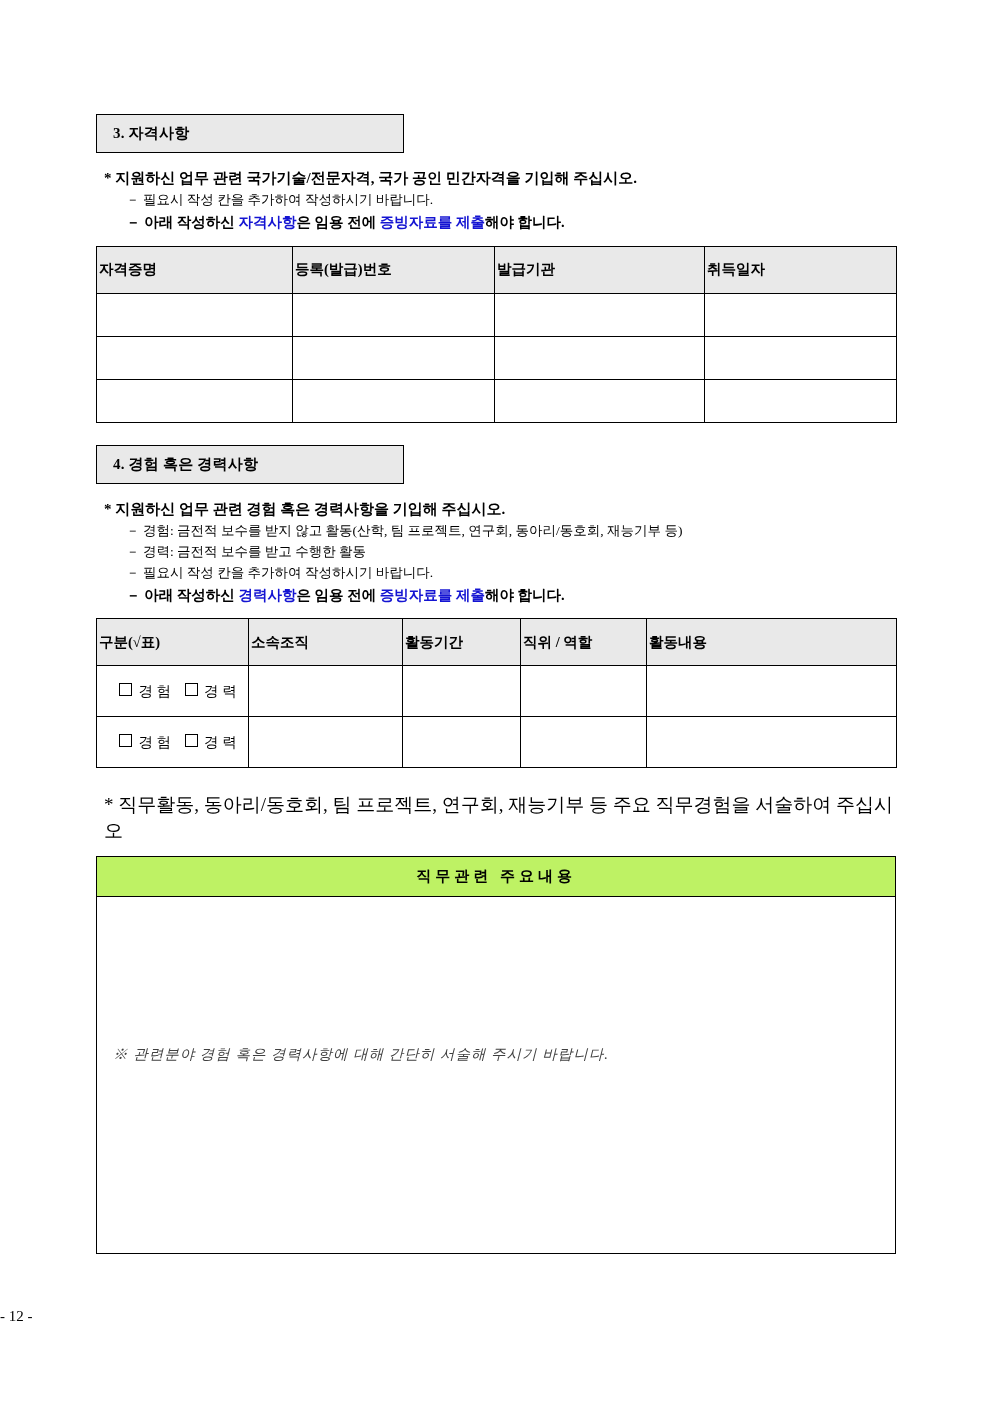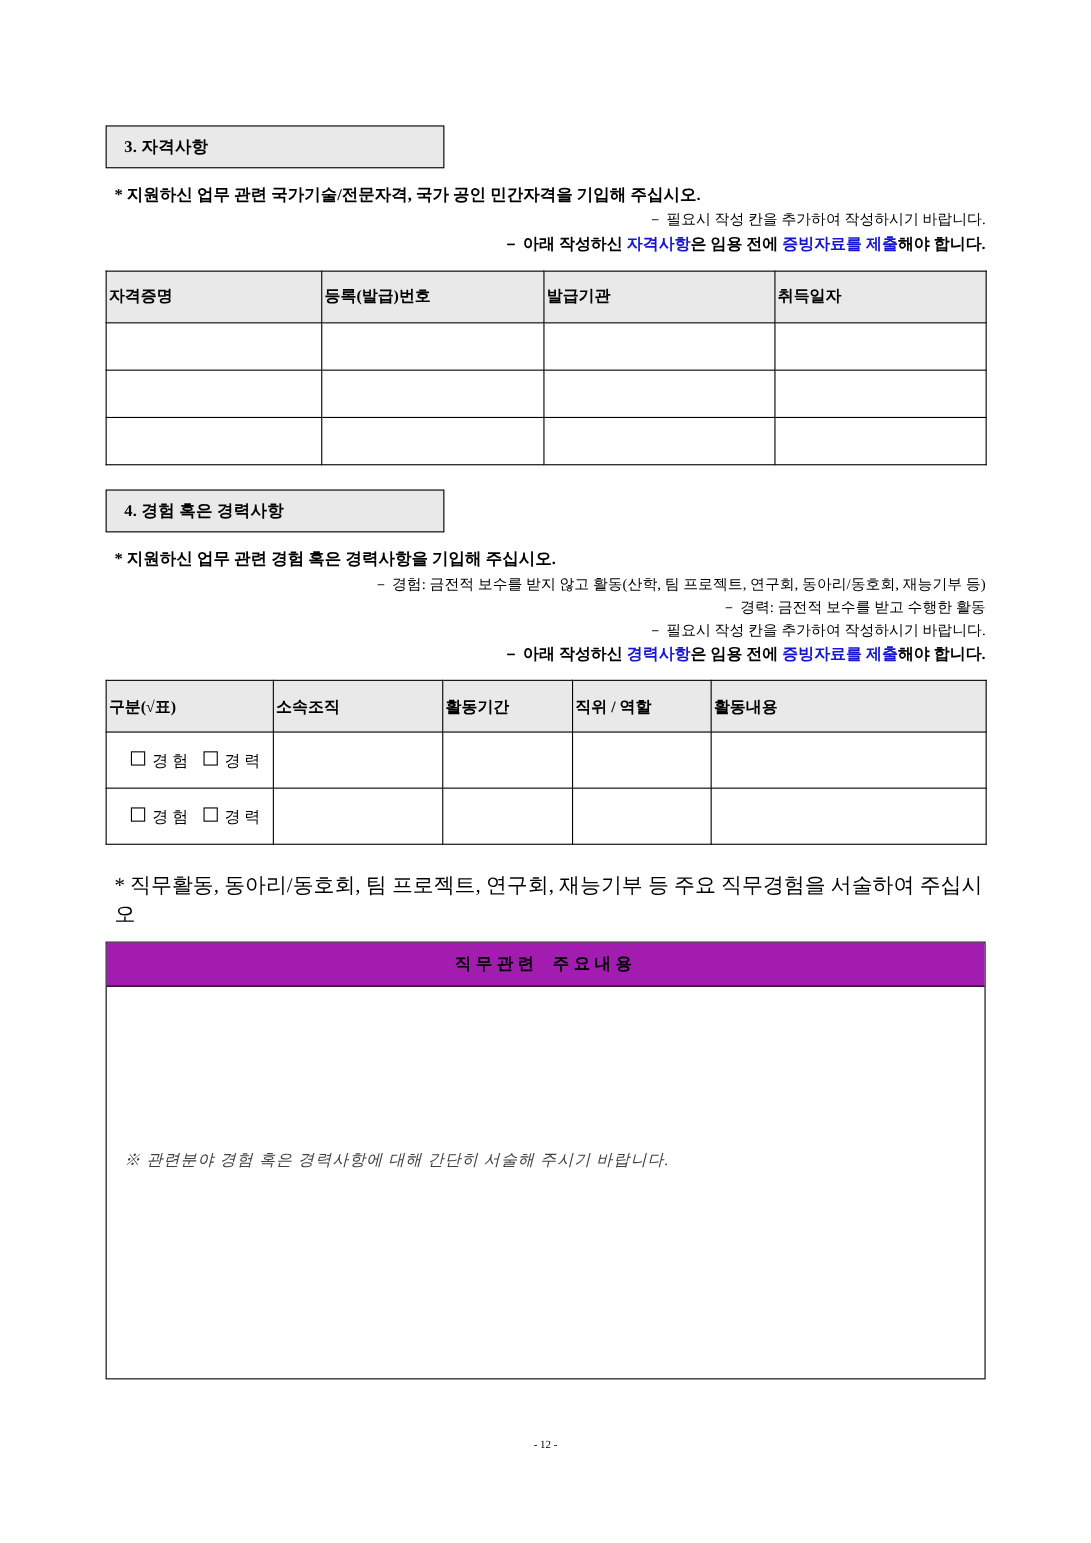--- a/index.html
+++ b/index.html
@@ -49,21 +49,20 @@
     line-height: 1.55;
   }
   .instr .lead {
     font-weight: bold;
     font-size: 15px;
   }
   .instr .sub {
     margin-left: 22px;
     font-size: 13.5px;
     display: block;
-    text-align: right;
   }
   .instr .sub.bold {
     font-weight: bold;
     font-size: 14.5px;
   }
   .blue {
     color: #1414d2;
     font-weight: bold;
   }
 
@@ -125,28 +124,27 @@
     font-size: 19px;
   }
 
   
   .desc-wrap {
     width: 800px;
     border: 1px solid #000;
     box-sizing: border-box;
   }
   .desc-head {
-    background: #a21caf;
+    background: #bef264;
     border-bottom: 1px solid #000;
     text-align: center;
     font-weight: bold;
     font-size: 15px;
     letter-spacing: 4px;
     padding: 10px 0;
-    font-family: Liberation Mono, monospace;
   }
   .desc-body {
     height: 356px;
     position: relative;
   }
   .desc-placeholder {
     position: absolute;
     left: 16px;
     top: 148px;
     font-size: 14.5px;
@@ -154,22 +152,22 @@
     color: #404040;
     letter-spacing: 1px;
   }
 
   
   .footer {
     position: absolute;
     left: 0;
     top: 1308px;
     width: 992px;
-    text-align: center;
-    font-size: 10px;
+    text-align: left;
+    font-size: 15px;
   }
 </style>
 </head>
 <body>
 
 <div class="page">
   <div class="content">
 
     <div class="section-head">3. 자격사항</div>
 

